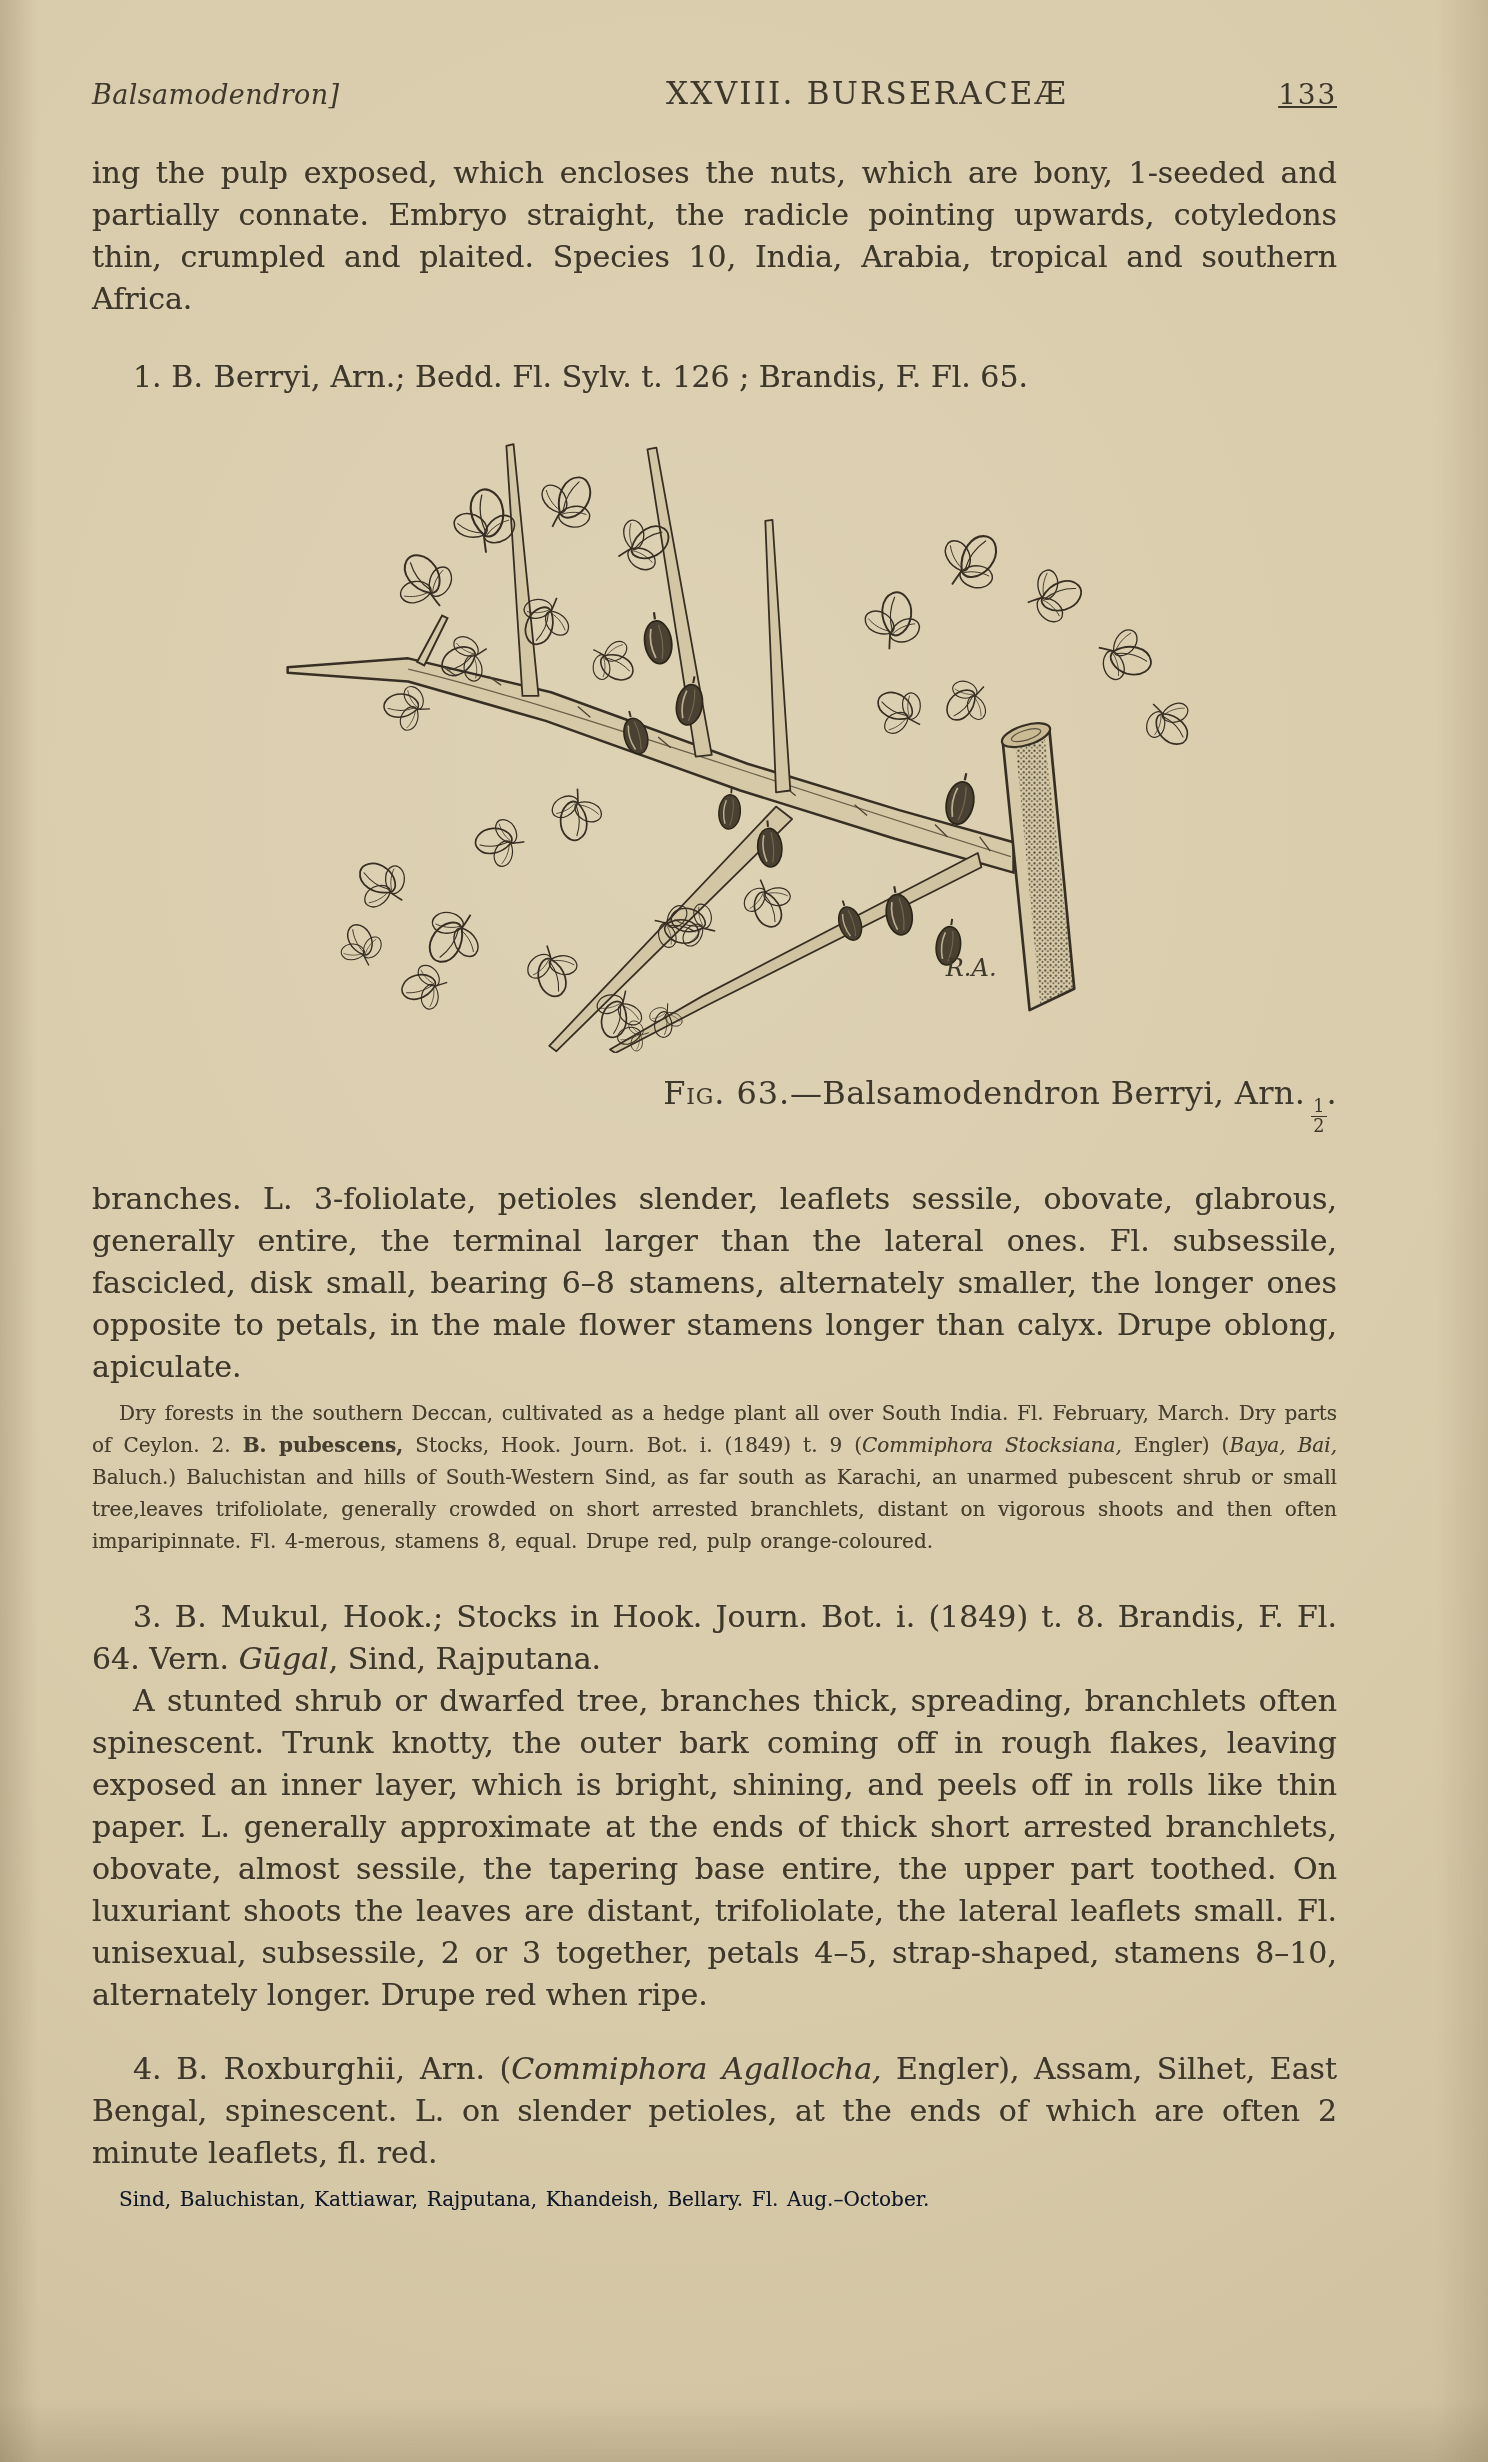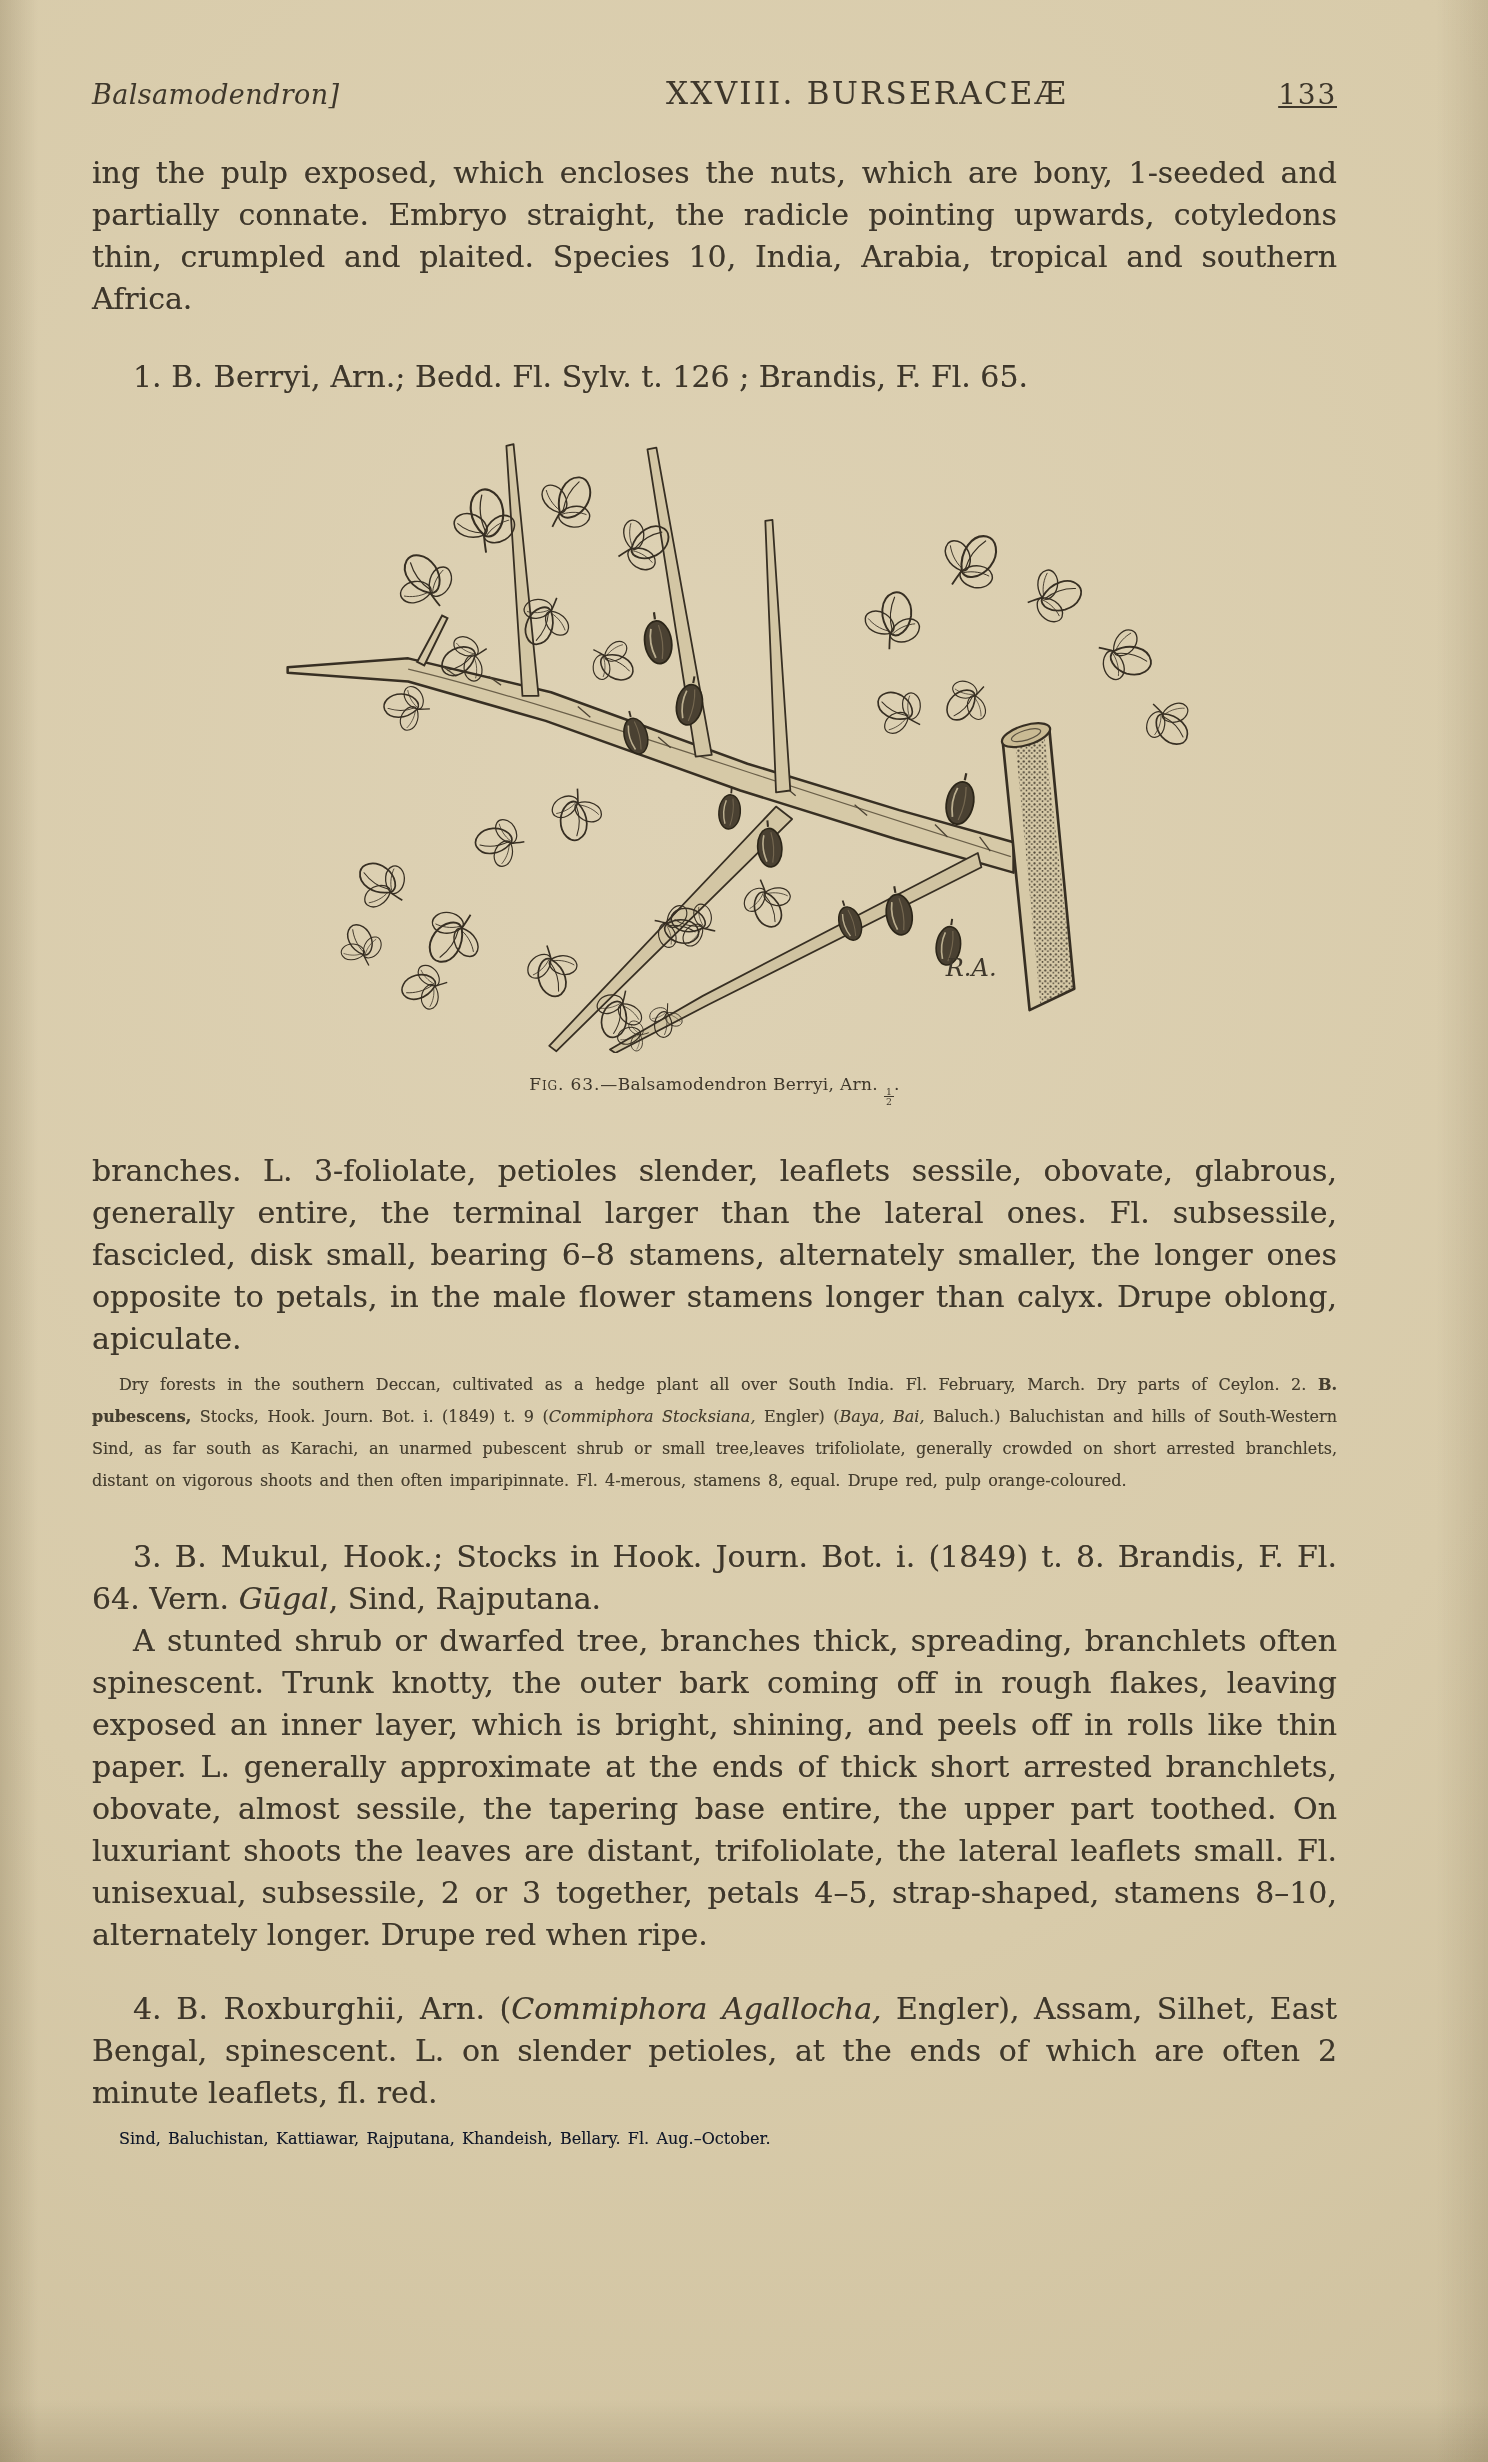--- a/index.html
+++ b/index.html
@@ -21,25 +21,25 @@
   .body{font-size:30px;line-height:42px;text-align:justify;text-shadow:0 0 0.5px rgba(62,55,43,.5);}
   .indent{text-indent:41px;}
   .one-line{font-size:29.5px;text-align-last:justify;white-space:normal;}
   .mt40{margin-top:36px;}
   .mt48{margin-top:43px;}
   .mt44{margin-top:39px;}
   .mt36{margin-top:32px;}
   .spname{font-weight:normal;letter-spacing:0.4px;margin-top:16px;}
   figure{margin:30px 0 0 0;}
   figure svg{display:block;margin-left:191px;}
-  .caption{margin-top:21.4px;text-align:center;font-size:17px;letter-spacing:0.3px;}
+  .caption{margin-top:21.4px;text-align:right;font-size:32px;letter-spacing:0.3px;}
   .sc{font-variant:small-caps;letter-spacing:0.9px;}
   .frac{display:inline-flex;flex-direction:column;align-items:center;vertical-align:-.45em;line-height:1.05;font-size:.55em;margin-left:6.3px;}
   .fn{border-bottom:1.3px solid currentColor;padding:0 1.8px;}
-  .small{font-size:16px;line-height:32px;text-align:justify;word-spacing:2.2px;margin-top:9px;color:#453e2f;text-shadow:0 0 0.4px rgba(69,62,47,.5);}
+  .small{font-size:20px;line-height:32px;text-align:justify;word-spacing:2.2px;margin-top:9px;color:#453e2f;text-shadow:0 0 0.4px rgba(69,62,47,.5);}
   .indent-sm{text-indent:27px;}
   .range{text-align:left;color:#0f172a;}
   i{font-style:italic;}
 </style>
 </head>
 <body>
 
 <div class="page">
 
   <div class="header">

